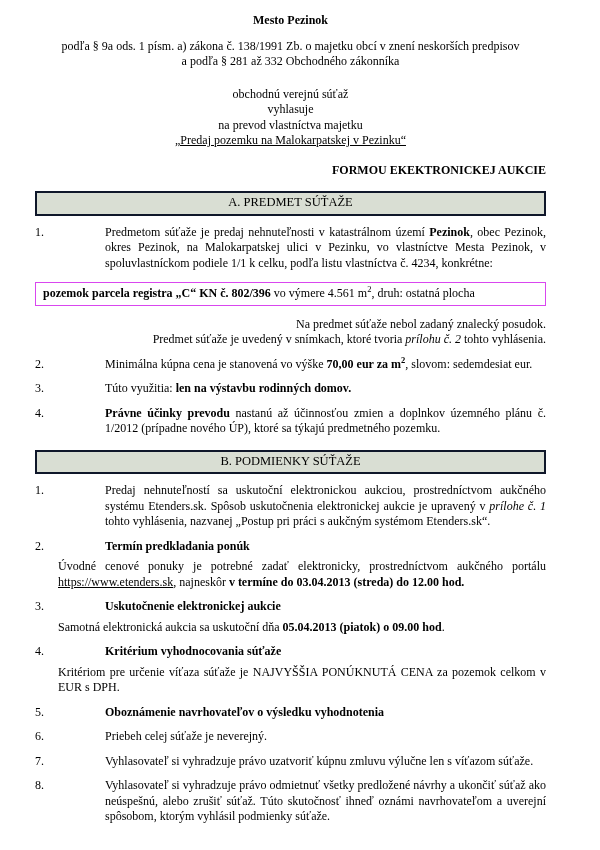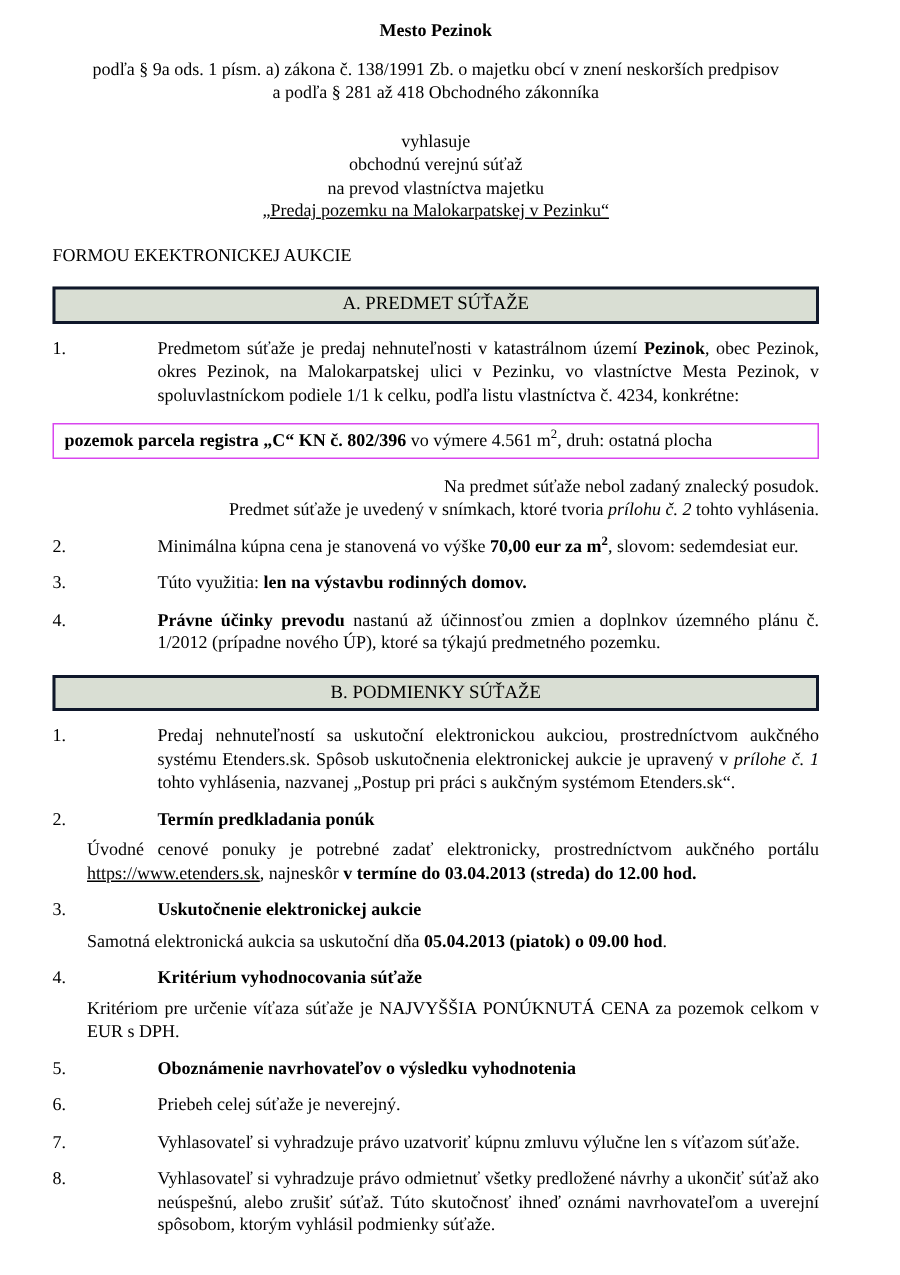--- a/index.html
+++ b/index.html
@@ -11,21 +11,21 @@
     font-family:"Liberation Serif", serif;
     font-size:12px;
     line-height:15.5px;
     color:#000;
     background:#fff;
   }
   .doc-title{margin-top:6px;font-weight:bold;text-align:center;}
   .legal{margin-top:10px;text-align:center;}
   .announce{margin-top:17px;text-align:center;}
   .subject{text-decoration:underline;}
-  .form-line{margin-top:14px;font-weight:normal;text-align:left;}
+  .form-line{margin-top:14px;font-weight:bold;text-align:right;}
   .section-bar{
     margin-top:13px;
     background:#d9ded3;
     border:2px solid #0f172a;
     text-align:center;
     padding:2px 0 3px;
     font-size:12.5px;
   }
   .blocks{margin-top:2px;}
   .li{display:flex;margin-top:9px;}
@@ -41,26 +41,26 @@
 </style>
 </head>
 <body>
 
 <div class="page">
 
   <div class="doc-title">Mesto Pezinok</div>
 
   <div class="legal">
     <div>podľa § 9a ods. 1 písm. a) zákona č. 138/1991 Zb. o majetku obcí v znení neskorších predpisov</div>
-    <div>a podľa § 281 až 418 Obchodného zákonníka</div>
+    <div>a podľa § 281 až 332 Obchodného zákonníka</div>
   </div>
 
   <div class="announce">
+    <div>obchodnú verejnú súťaž</div>
     <div>vyhlasuje</div>
-    <div>obchodnú verejnú súťaž</div>
     <div>na prevod vlastníctva majetku</div>
     <div class="subject">„Predaj pozemku na Malokarpatskej v Pezinku“</div>
   </div>
 
   <div class="form-line">FORMOU EKEKTRONICKEJ AUKCIE</div>
 
   <div class="section-bar">A. PREDMET SÚŤAŽE</div>
   <div class="blocks">
       <div class="li">
         <span class="num">1.</span>

